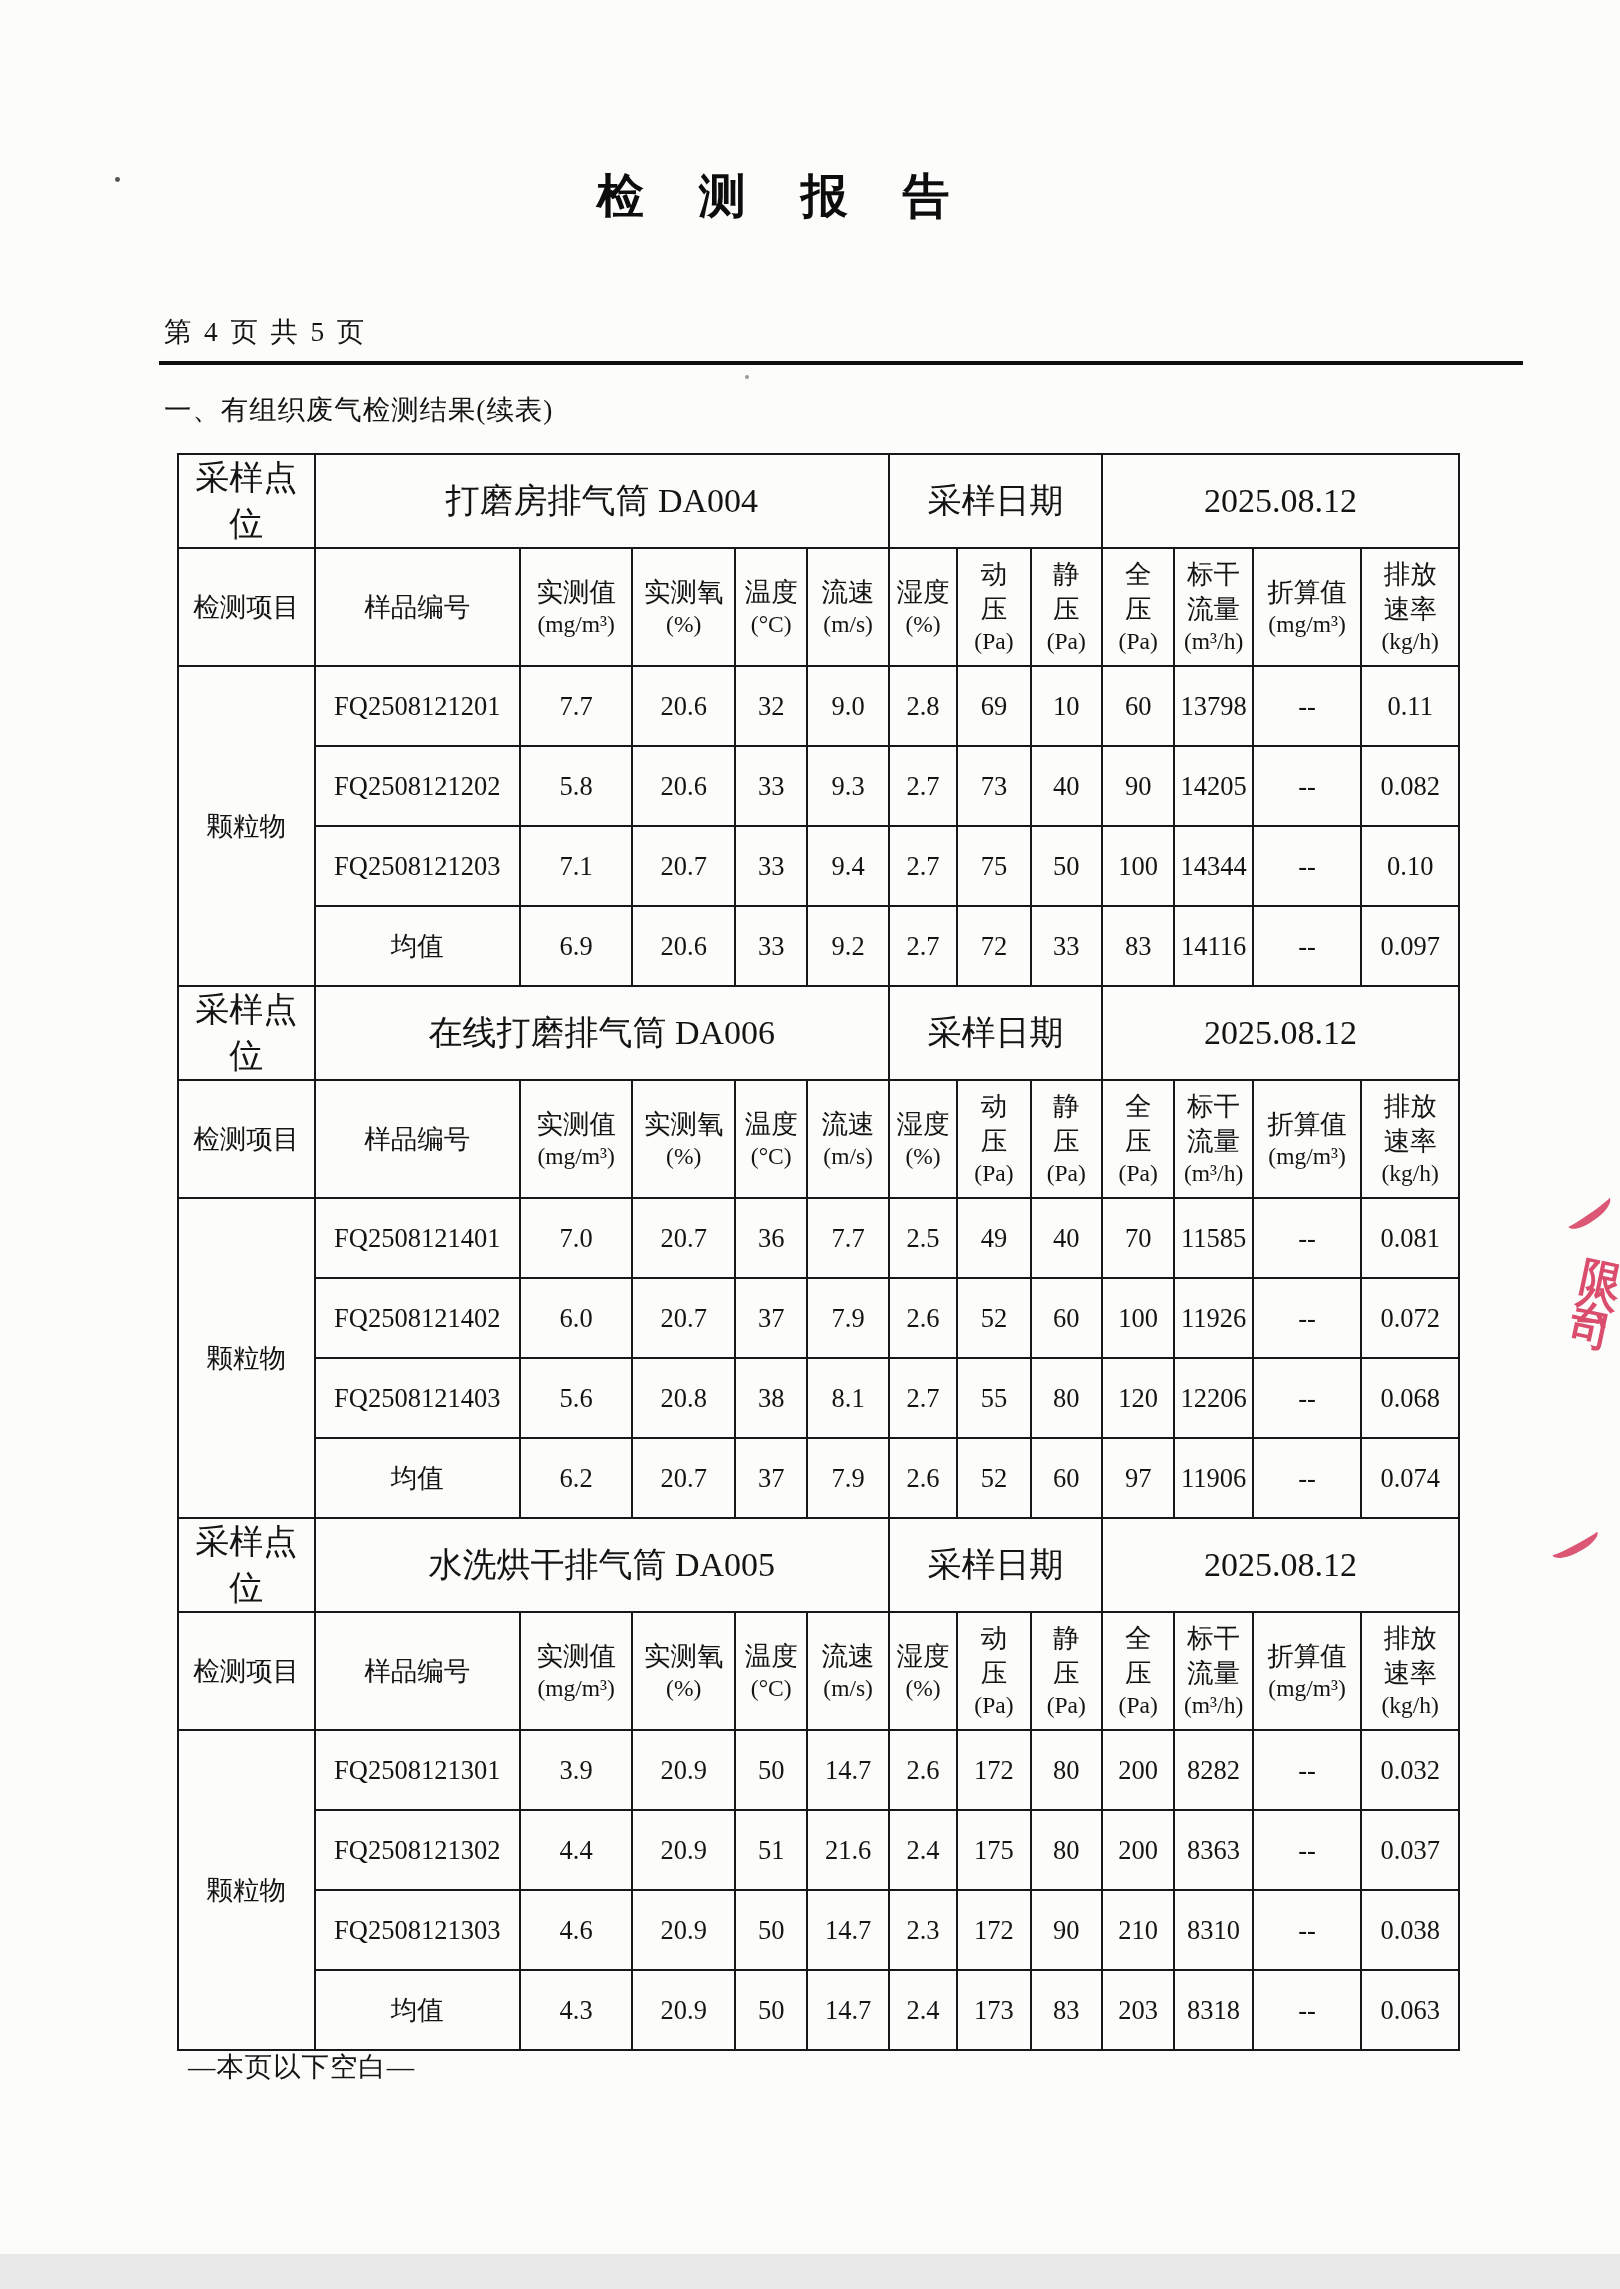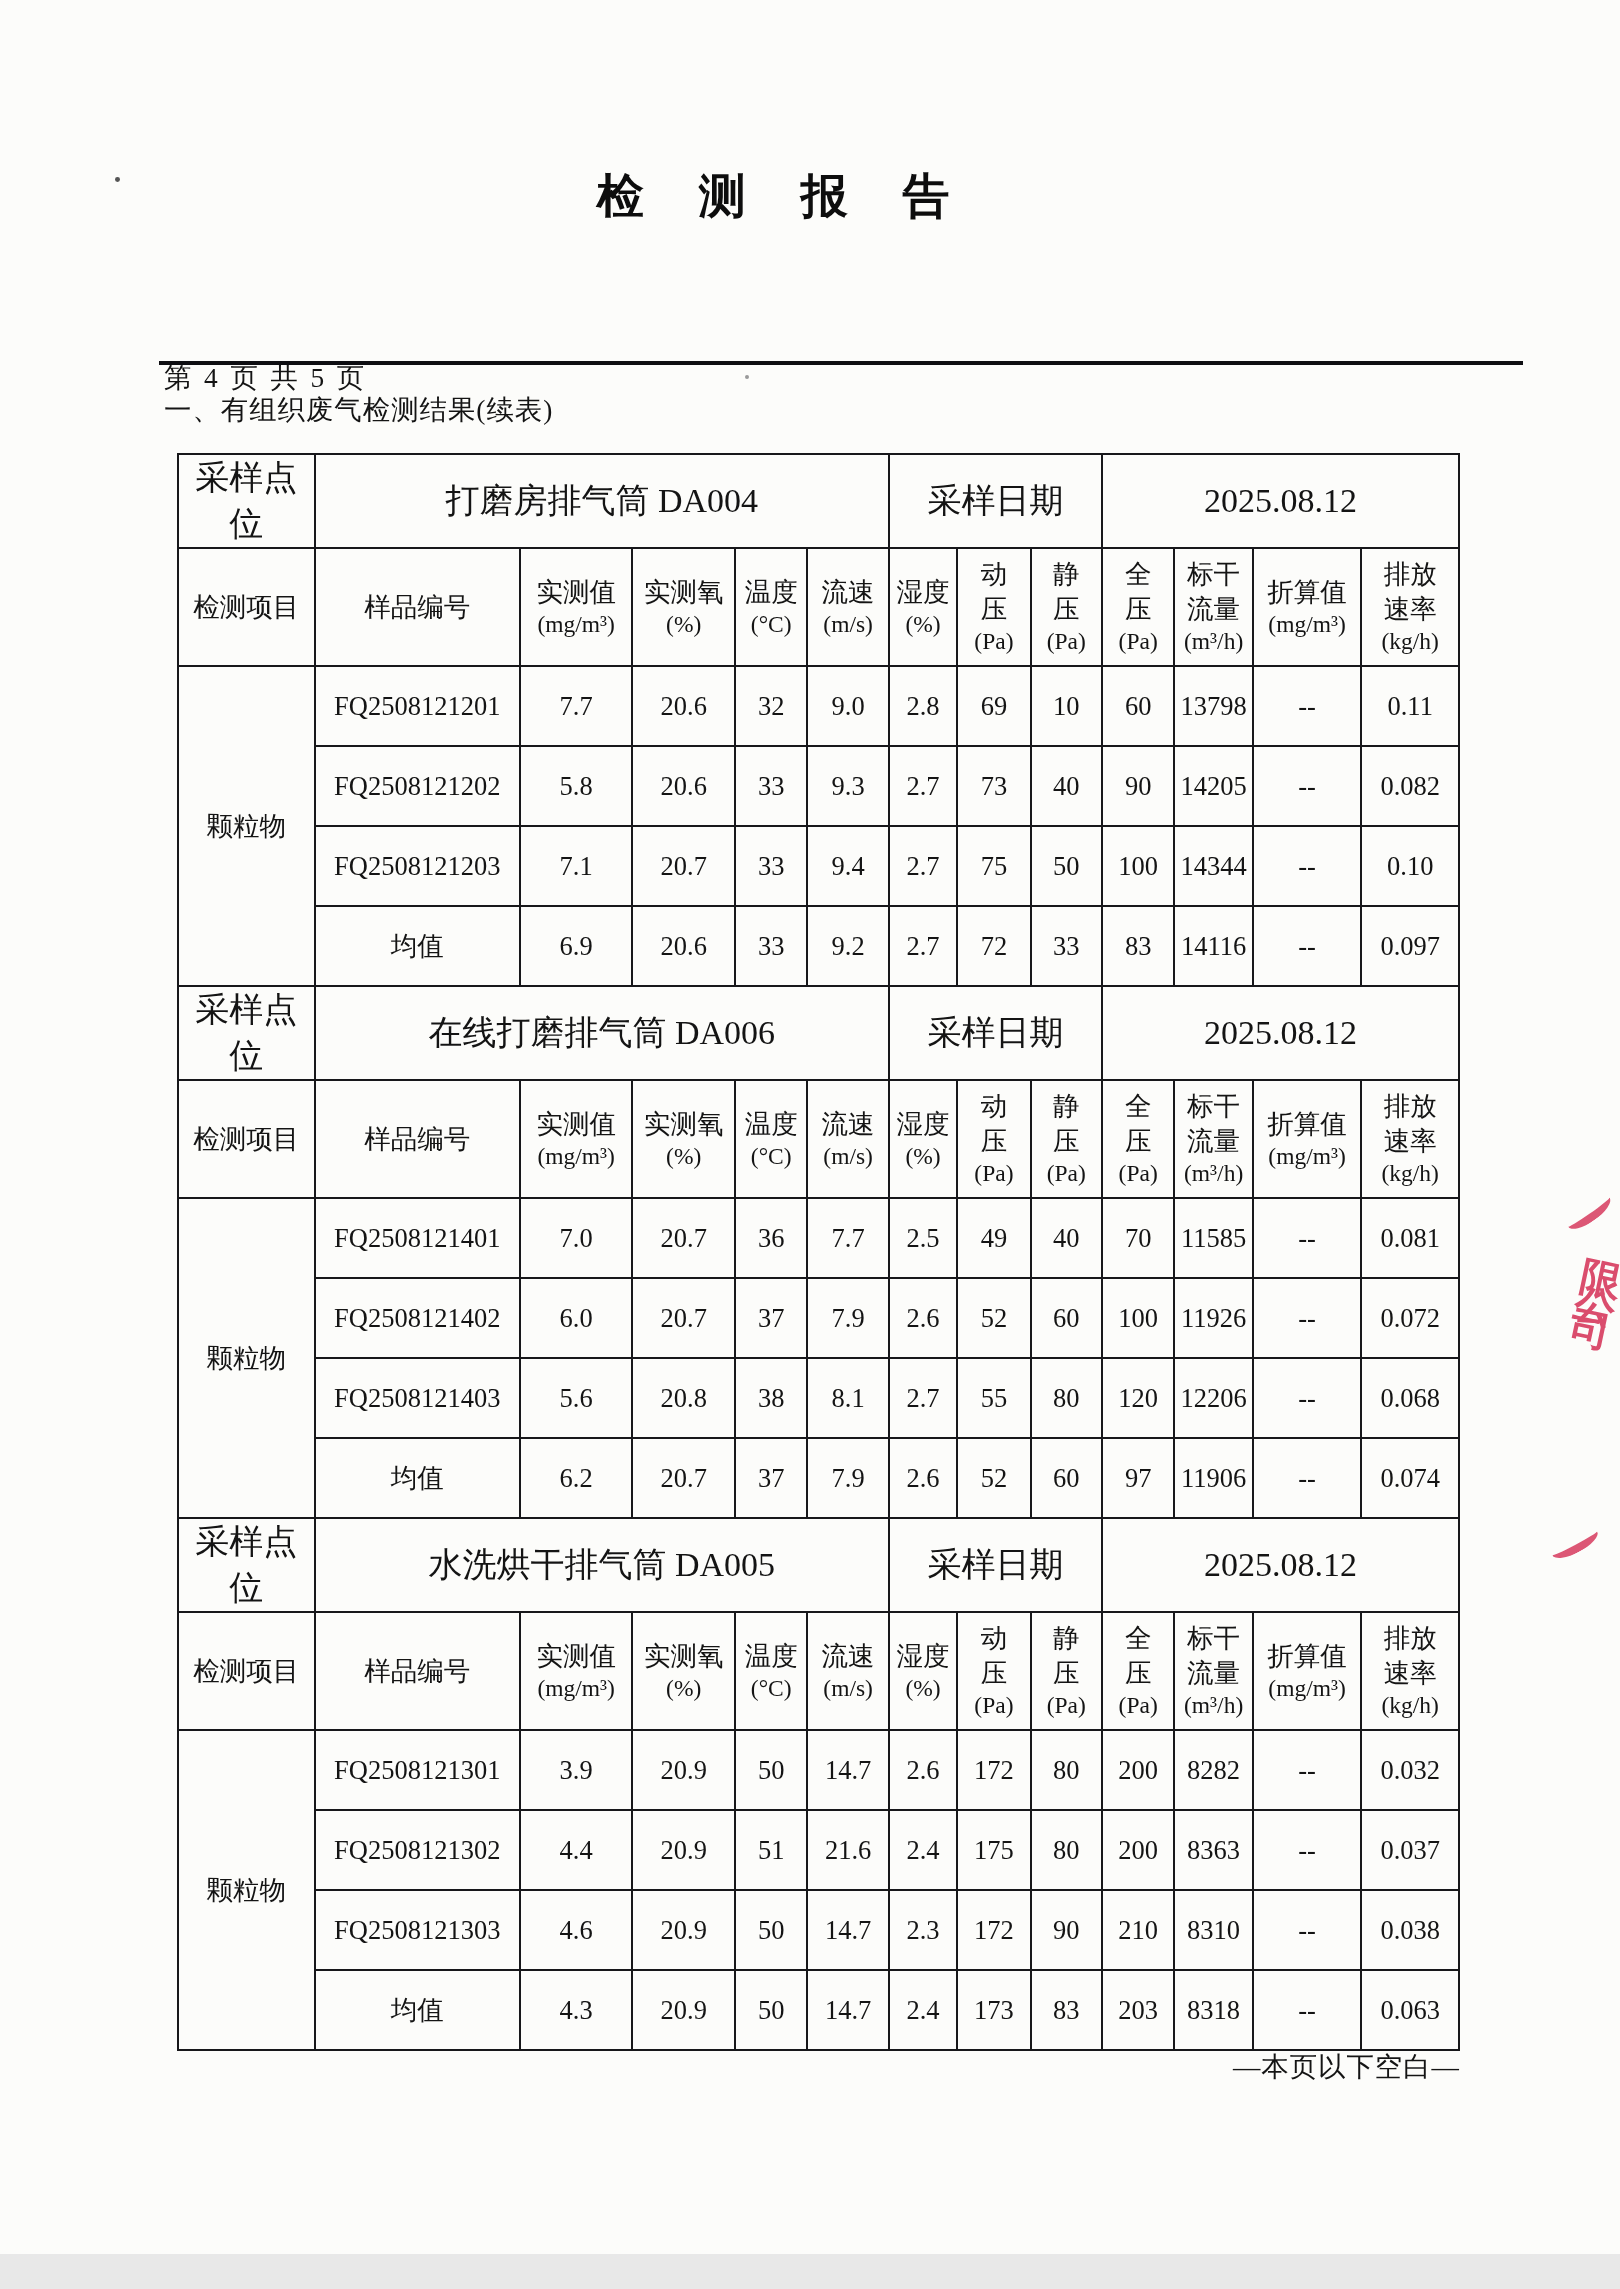--- a/index.html
+++ b/index.html
@@ -12,37 +12,37 @@
   .title {
     position:absolute; top:165px; left:0; width:1568px; text-align:center;
     font-size:47px; font-weight:bold; letter-spacing:21.6px; color:#0d0d0d;
     white-space:nowrap;
   }
   .meta-row {
     position:absolute; top:314px; left:164px; width:1353px;
     display:flex; justify-content:space-between; align-items:baseline;
     font-size:27.4px;
   }
-  .page-info { letter-spacing:2.9px;margin-top:46px; }
+  .page-info { letter-spacing:2.9px; }
   .rule { position:absolute; top:361px; left:159px; width:1364px; height:3.9px; background:#0e0e12; }
   .section-heading { position:absolute; top:392px; left:164px; font-size:27.4px; letter-spacing:1px; }
 
   .report-table {
     position:absolute; top:453px; left:177px; width:1283px;
     border-collapse:collapse; table-layout:fixed; text-align:center;
     font-size:26.5px; border:2.9px solid #17171a;
   }
   .report-table td { border:2px solid #17171a; padding:0 2px; vertical-align:middle; overflow:hidden; }
   tr.row-point td { height:90px; font-size:34px; border-bottom-width:2.9px; }
   tr.row-head  td { height:118px; font-size:26.5px; line-height:1.3; border-bottom-width:2.9px; }
   tr.row-data  td { height:80px; }
   .unit-line { font-size:23.5px; }
 
   .footer-note {
-    position:absolute; top:2049px; left:177px; width:1283px; text-align:right;
+    position:absolute; top:2049px; left:188px; width:1283px; text-align:left;
     font-size:27.4px; letter-spacing:1px;
   }
 
   .seal {
     position:absolute; top:1229px; right:-11.8px;
     writing-mode:vertical-rl; transform:rotate(12deg);
     font-size:41px; font-weight:bold; letter-spacing:25.5px;
     color:#d52f55; opacity:0.85;
   }
   .seal-mark {

